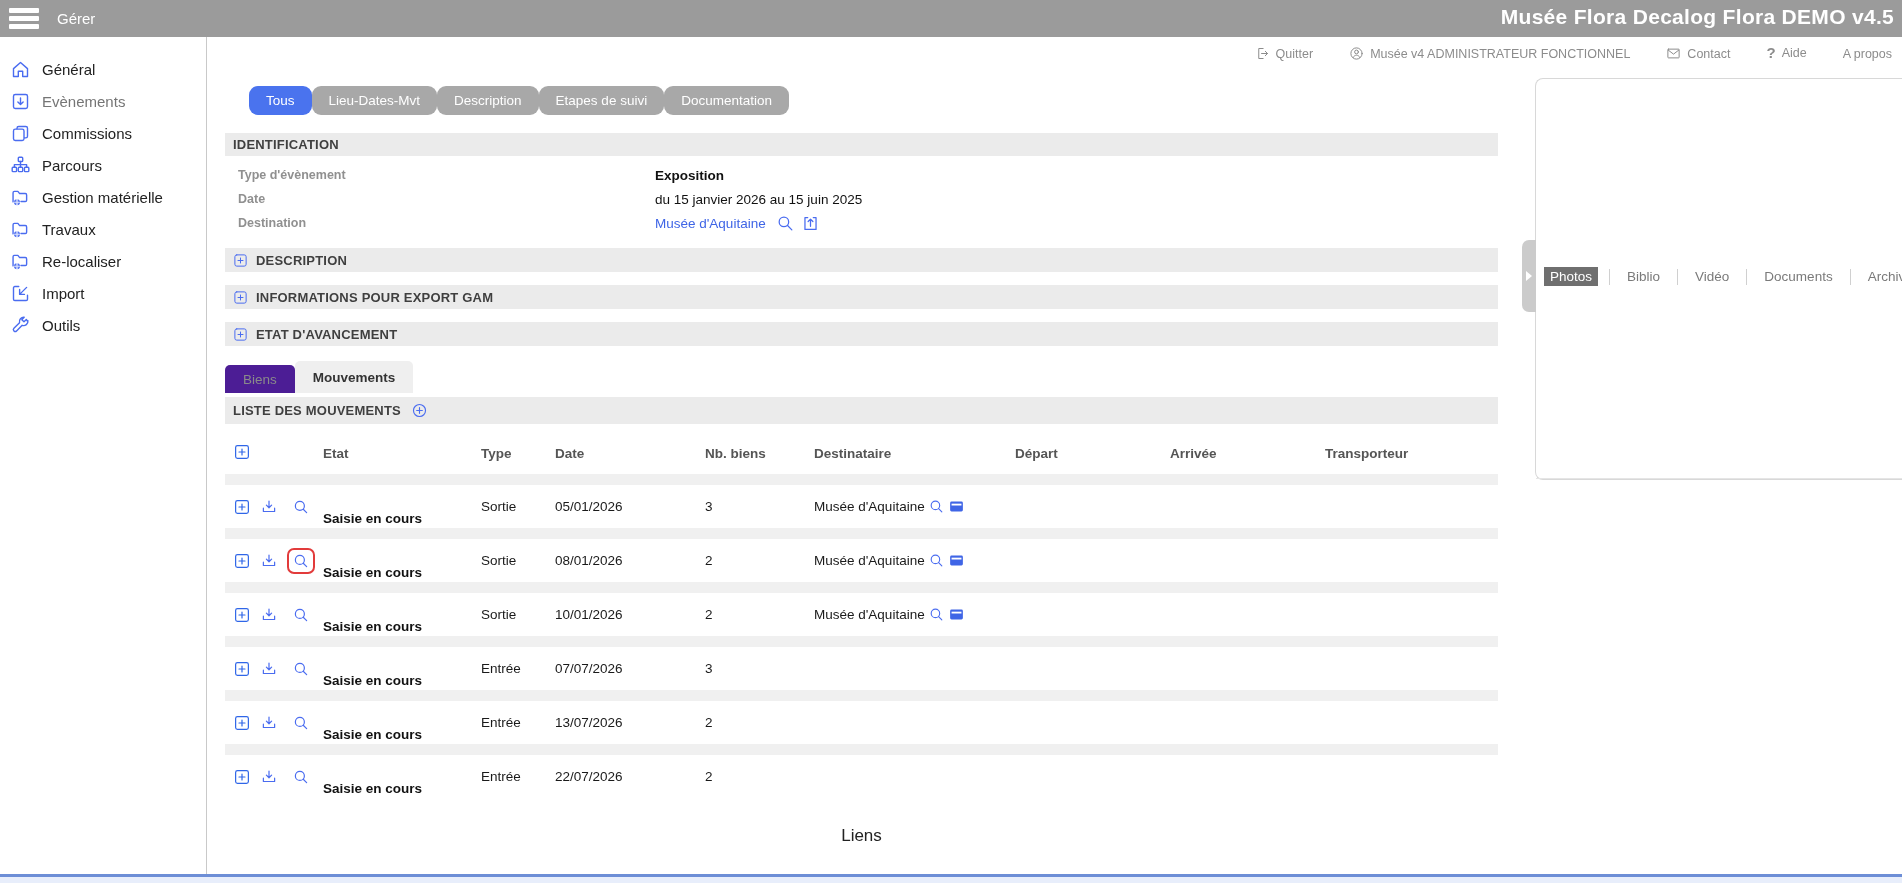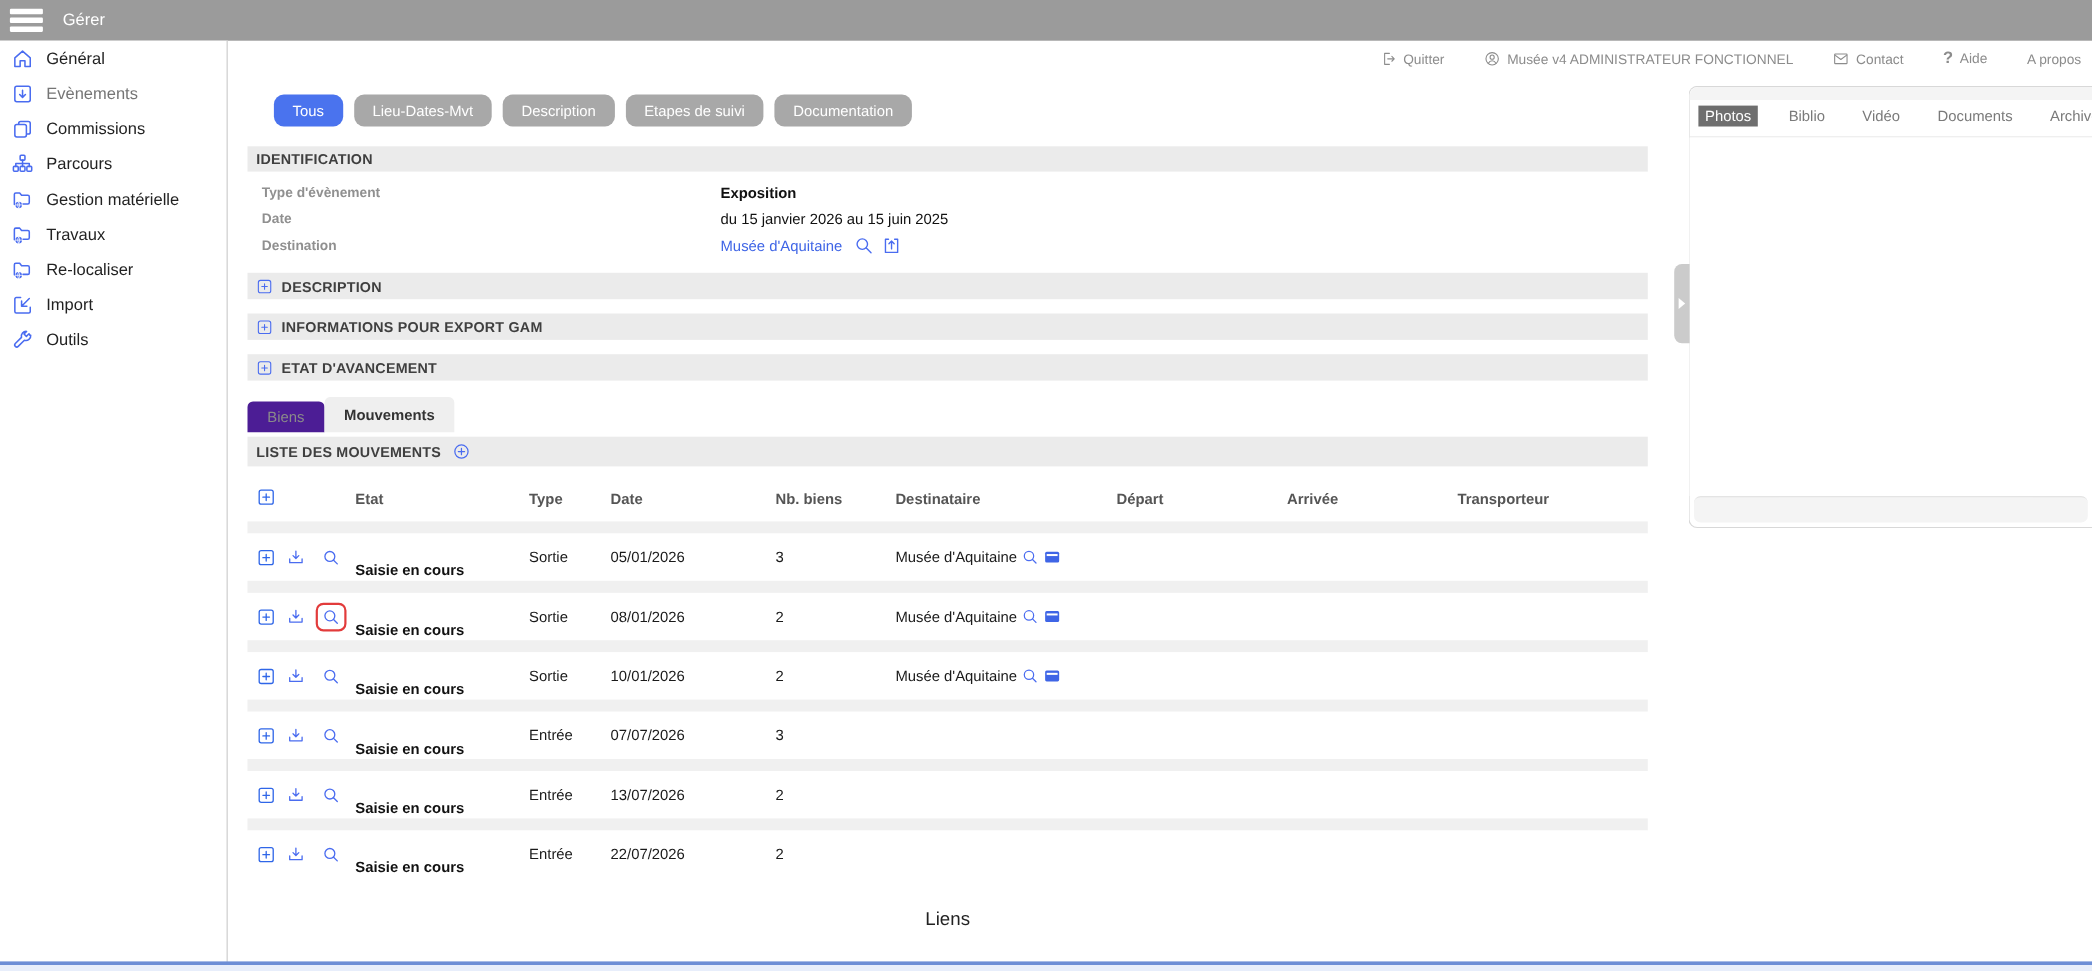--- a/index.html
+++ b/index.html
@@ -11,42 +11,42 @@
   .topbar { position:absolute; left:0; top:0; width:1902px; height:37px; background:#9b9b9b;
     display:flex; align-items:center; }
   .hamburger { width:30px; height:21px; margin-left:9px; display:flex; flex-direction:column;
     justify-content:space-between; cursor:pointer; }
   .hamburger span { display:block; height:5px; background:#fff; border-radius:1px; }
   .topbar-menu-label { color:#fff; font-size:15px; margin-left:18px; }
   .app-title { position:absolute; right:8px; top:5px; color:#fff; font-size:21px; font-weight:bold; letter-spacing:.3px; }
 
   
   .sidebar { position:absolute; left:0; top:37px; width:207px; height:846px; background:#fff;
-    border-right:1px solid #c9c9c9; }
+    border-right:1px solid #c9c9c9; padding-top:16px; }
   .side-item { display:flex; align-items:center; height:32px; padding-left:10px; cursor:pointer; }
   .side-item svg { width:21px; height:21px; flex:0 0 21px; }
   .side-item .lbl { margin-left:11px; font-size:15px; color:#222; }
   .side-item.muted .lbl { color:#757575; }
   .logo-block { margin-top:26px; padding-left:4px; display:flex; align-items:center; }
   .logo-block svg.fly { width:62px; height:64px; }
   .logo-text .l1 { font-size:15px; font-weight:bold; letter-spacing:.5px; }
   .logo-text .l1 .flora { color:#f08676; } .logo-text .l1 .soft { color:#2b2f66; }
   .logo-text .tagline { font-size:8px; font-weight:bold; color:#2b2f66; margin-top:3px; }
 
   
   .toolbar { position:absolute; top:44px; right:10px; display:flex; align-items:flex-end; gap:36px;
     color:#8c8c8c; font-size:12.5px; }
   .tb-item { display:flex; align-items:center; gap:6px; cursor:pointer; }
   .tb-item svg { width:15px; height:15px; }
   .tb-q { font-size:15px; font-weight:bold; color:#8c8c8c; }
 
   
   .content { position:absolute; left:225px; top:86px; width:1273px; }
 
-  .tabs { display:flex; gap:10px; margin-left:24px; }
+  .tabs { display:flex; gap:0; margin-left:24px; }
   .tab { height:29px; padding:0 17px; border-radius:9px; background:#a8a8a8; color:#fff;
     font-size:13.5px; display:flex; align-items:center; cursor:pointer; }
   .tab.active { background:#4a73ee; }
 
   .bar { height:23px; background:#ebebeb; display:flex; align-items:center; padding-left:8px;
     font-size:13px; font-weight:bold; color:#3f3f3f; letter-spacing:.2px; }
   .bar.ident { margin-top:18px; }
   .bar.collapsible { height:24px; margin-top:13px; cursor:pointer; }
   .bar .plus-sq { margin-right:8px; }
 
@@ -79,21 +79,21 @@
   .icon-btn { display:inline-flex; align-items:center; justify-content:center; cursor:pointer; }
   .icon-btn svg { width:18px; height:18px; }
   .mag-wrap { display:inline-flex; padding:2px 3px; border:2px solid transparent; border-radius:7px; }
   .mag-wrap.red-box { border-color:#e23b3b; }
 
   .links-title { margin-top:28px; text-align:center; font-size:17px; color:#222; }
 
   
   .media-panel { position:absolute; left:1535px; top:78px; width:367px; height:402px; background:#fff;
     border:1px solid #d8d8d8; border-right:none; border-radius:8px 0 0 8px;
-    display:flex; flex-direction:column; }
+    display:flex; flex-direction:row; }
   .media-top { height:12px; background:#f4f4f4; border-radius:8px 0 0 0; }
   .media-tabs { display:flex; align-items:center; padding:5px 0 9px 8px; font-size:13.5px; color:#7a7a7a;
     border-bottom:1px solid #e5e5e5; }
   .mtab { padding:2px 6px; cursor:pointer; white-space:nowrap; }
   .mtab.active { background:#6f6f6f; color:#fff; }
   .msep { width:1px; height:16px; background:#d0d0d0; margin:0 11px; }
   .media-body { flex:1; background:#fff; }
   .media-bottom { height:24px; background:#f4f4f4; border-top:1px solid #e2e2e2; margin:0 4px 4px 4px;
     border-radius:6px; }
   .panel-handle { position:absolute; left:1522px; top:240px; width:14px; height:72px; background:#cbcbcb;
@@ -110,20 +110,21 @@
 </head>
 <body>
 
 <div class="topbar">
   <div class="hamburger">
       <span></span>
       <span></span>
       <span></span>
     </div>
   <div class="topbar-menu-label">Gérer</div>
+  <div class="app-title">Musée Flora Decalog Flora DEMO v4.5</div>
 </div>
 
 <div class="sidebar">
   <div class="side-item">
     <svg class="blue" viewBox="0 0 24 24">
         <path d="M4 11 L12 4 L20 11 V20 H14.5 V14 H9.5 V20 H4 Z"></path>
       </svg>
     <span class="lbl">Général</span>
   </div>
   <div class="side-item muted">

